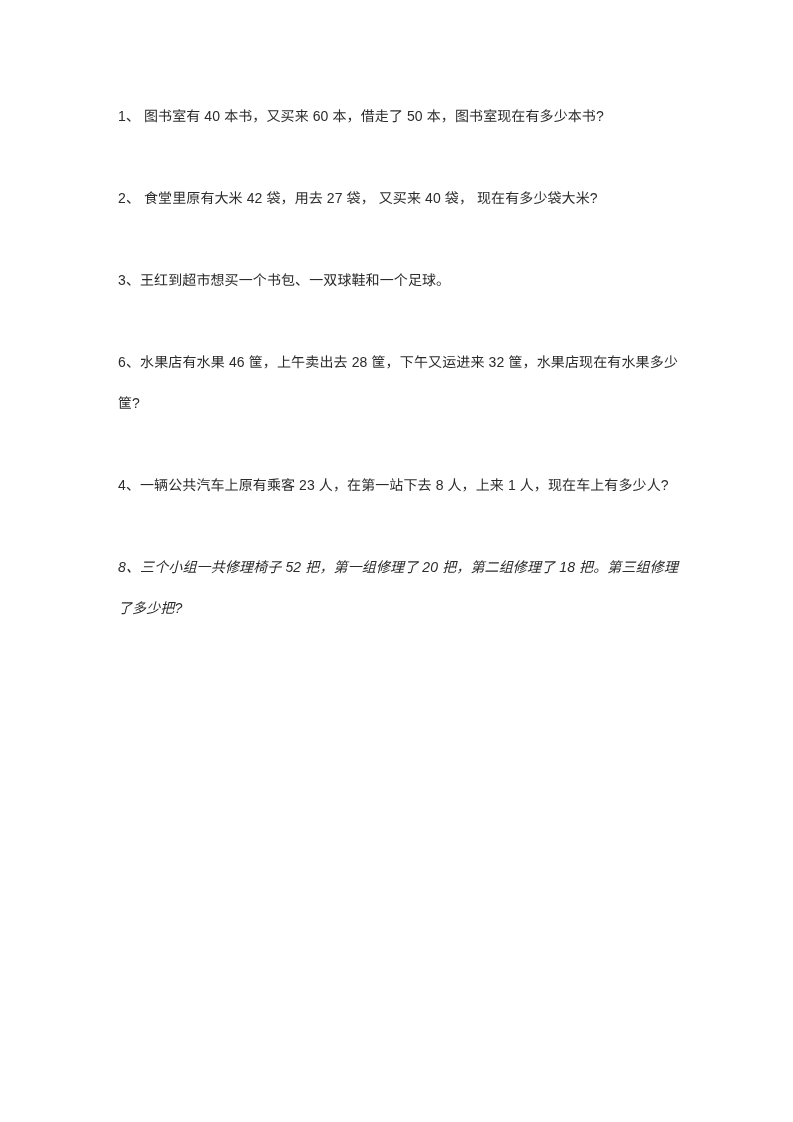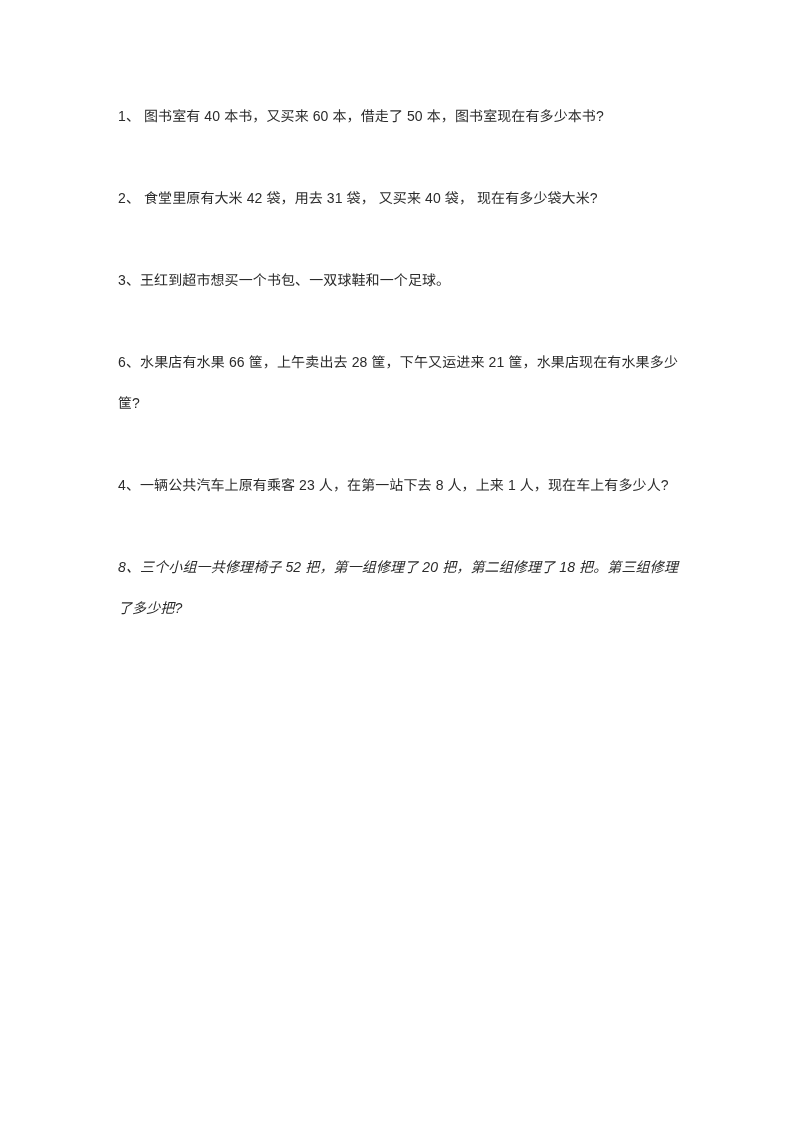--- a/index.html
+++ b/index.html
@@ -63,31 +63,31 @@
 <body>
 
 <div class="page">
   <div class="content">
 
     <p class="problem">
       <span class="line">1、 图书室有 40 本书，又买来 60 本，借走了 50 本，图书室现在有多少本书?</span>
     </p>
 
     <p class="problem">
-      <span class="line">2、 食堂里原有大米 42 袋，用去 31 袋， 又买来 40 袋， 现在有多少袋大米?</span>
+      <span class="line">2、 食堂里原有大米 42 袋，用去 27 袋， 又买来 40 袋， 现在有多少袋大米?</span>
     </p>
 
     <p class="problem">
       <span class="line">3、王红到超市想买一个书包、一双球鞋和一个足球。</span>
     </p>
 
 
 
     <p class="problem">
-      <span class="line">6、水果店有水果 66 筐，上午卖出去 28 筐，下午又运进来 21 筐，水果店现在有水果多少筐?</span>
+      <span class="line">6、水果店有水果 46 筐，上午卖出去 28 筐，下午又运进来 32 筐，水果店现在有水果多少筐?</span>
     </p>
 
     <p class="problem">
       <span class="line">4、一辆公共汽车上原有乘客 23 人，在第一站下去 8 人，上来 1 人，现在车上有多少人?</span>
     </p>
 
     <p class="problem">
       <span class="line">8、三个小组一共修理椅子 52 把，第一组修理了 20 把，第二组修理了 18 把。第三组修理了多少把?</span>
     </p>
 

